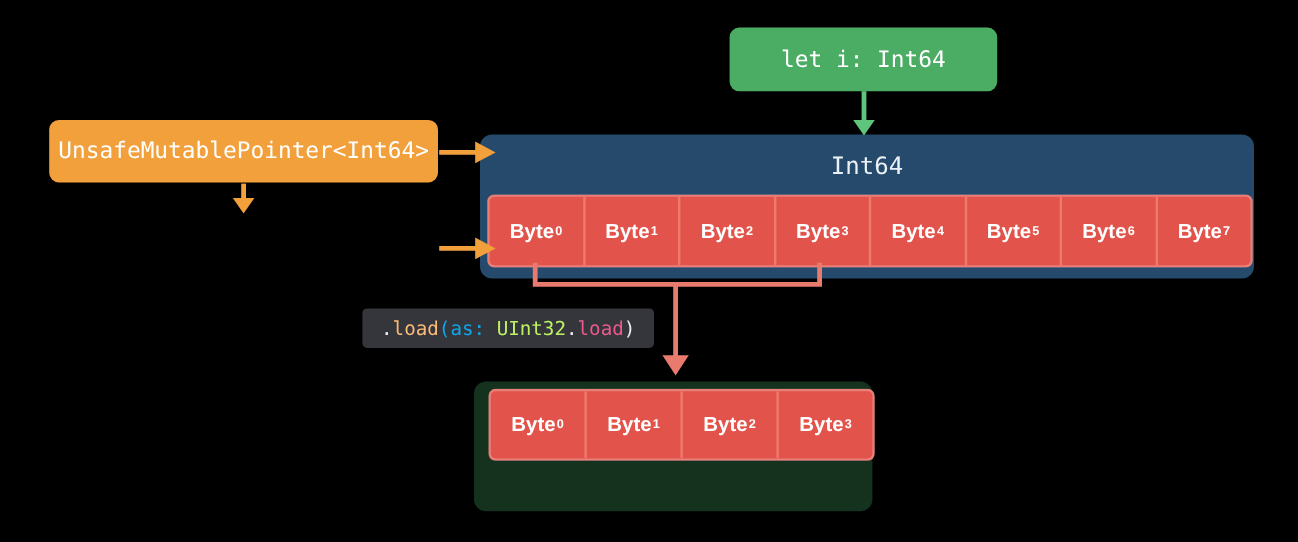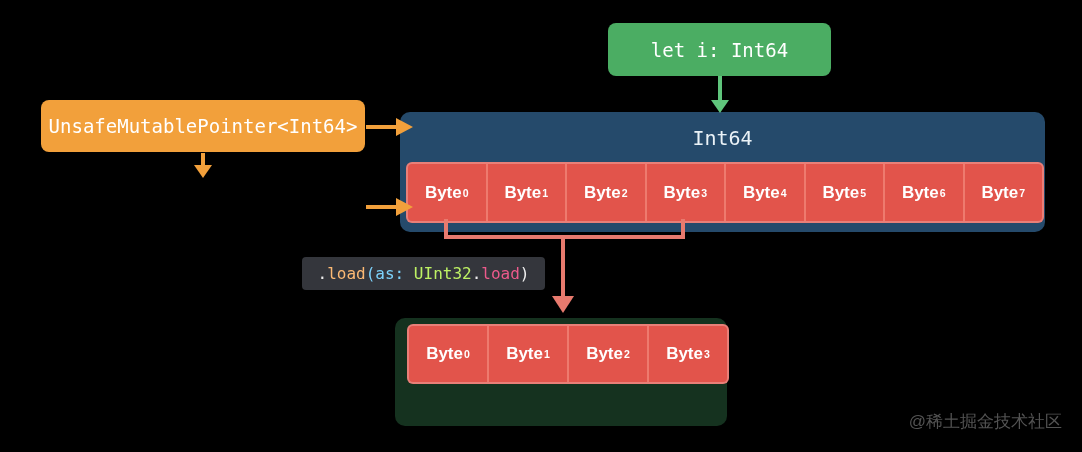--- a/index.html
+++ b/index.html
@@ -94,21 +94,21 @@
       </div>
     <div class="byte-cell" style="border-color: rgb(238, 122, 110);">
         <span>Byte</span>
         <sub>7</sub>
       </div>
   </div>
 
   <div class="box code-box mono" style="background-color: rgb(52, 54, 60);">
     <span style="color: rgb(238, 238, 238);">.</span>
       <span style="color: #fdba74;">load</span>
-      <span style="color: #7dd3fc;">(as: </span>
+      <span style="color: #0ea5e9;">(as: </span>
       <span style="color: #bef264;">UInt32</span>
       <span style="color: rgb(238, 238, 238);">.</span>
       <span style="color: rgb(236, 90, 139);">load</span>
       <span style="color: rgb(238, 238, 238);">)</span>
   </div>
 
   <div class="box bottom-green" style="background-color: rgb(21, 50, 31);"></div>
   <div class="byte-row byte-row-bottom" style="background-color: rgb(226, 84, 75);">
     <div class="byte-cell">
         <span>Byte</span>
@@ -121,21 +121,20 @@
     <div class="byte-cell" style="border-color: rgb(238, 122, 110);">
         <span>Byte</span>
         <sub>2</sub>
       </div>
     <div class="byte-cell" style="border-color: rgb(238, 122, 110);">
         <span>Byte</span>
         <sub>3</sub>
       </div>
   </div>
 
-  <div class="watermark" style="color: rgb(83, 83, 83);">@稀土掘金技术社区</div>
 
   <svg class="overlay" width="1082" height="452" viewBox="0 0 1082 452">
 
     <g>
       <line x1="720" y1="76" x2="720" y2="102" stroke-width="4" stroke="#5fc57c"></line>
       <polygon points="711,100 729,100 720,113" fill="#5fc57c"></polygon>
     </g>
 
     <g>
       <line x1="203" y1="153" x2="203" y2="167" stroke-width="4" stroke="#f2a03b"></line>

